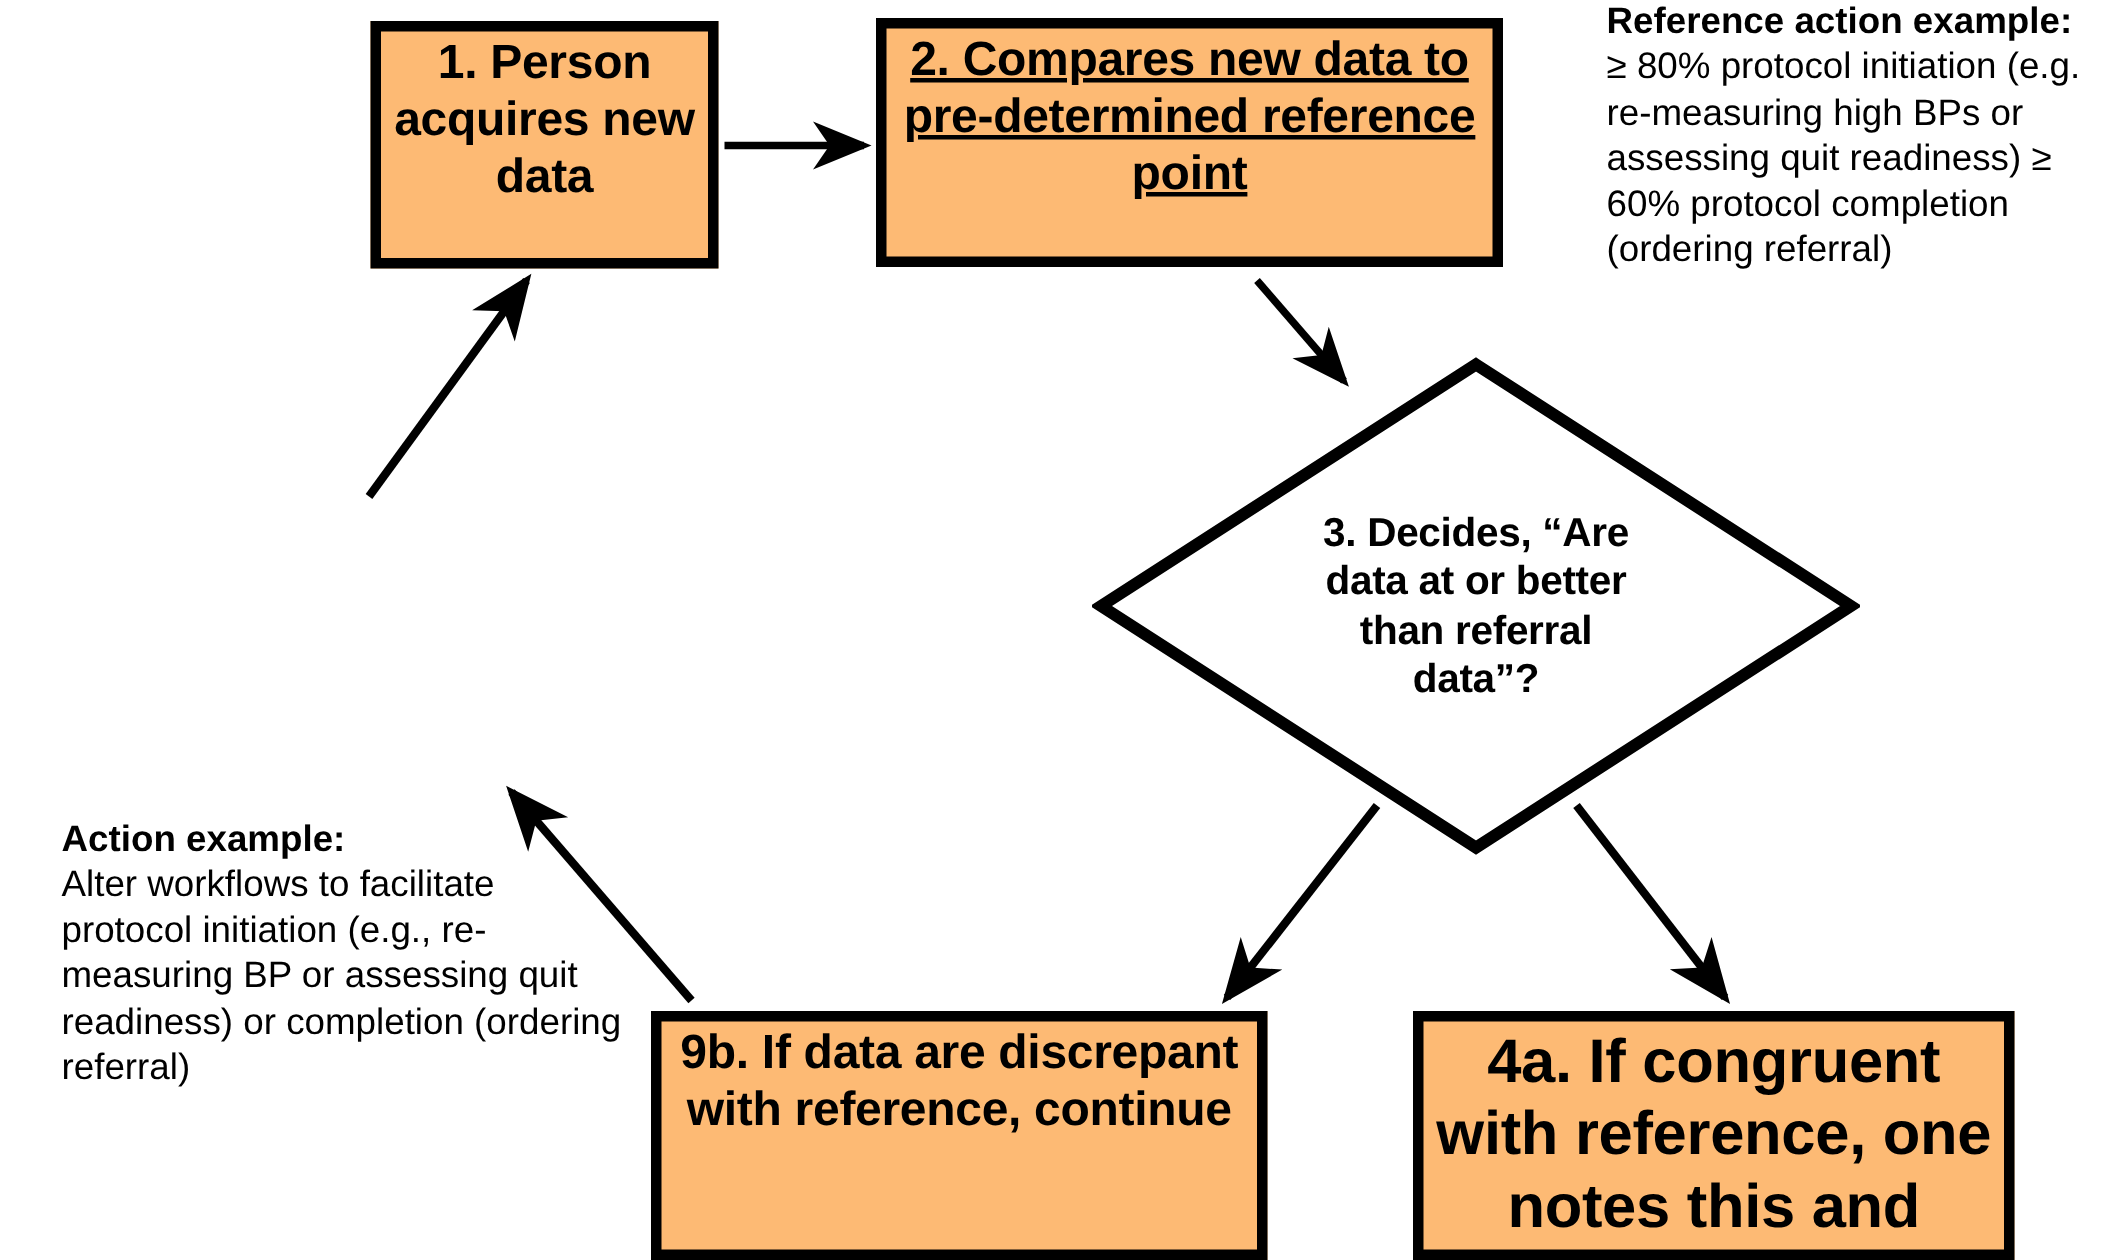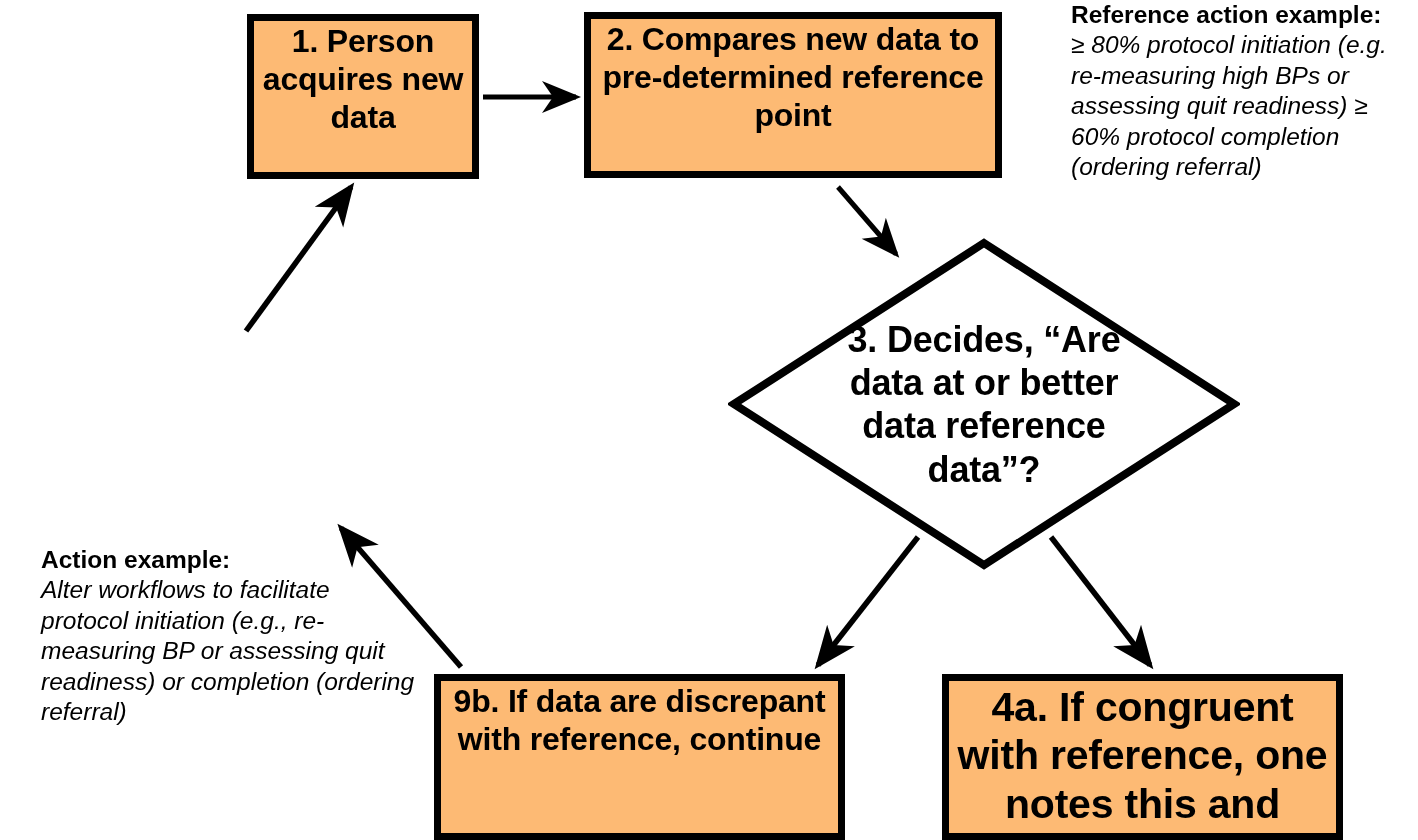--- a/index.html
+++ b/index.html
@@ -27,21 +27,21 @@
     align-items: flex-start;
     justify-content: center;
     text-align: center;
     font-weight: bold;
     line-height: 1.18;
     letter-spacing: -0.2px;
     padding: 2px 8px;
     z-index: 3;
   }
   #box-1 { left: 247px; top: 14px;  width: 232px; height: 165px; font-size: 32px; }
-  #box-2 { left: 584px; top: 12px;  width: 418px; height: 166px; font-size: 32px; }
+  #box-2 { left: 584px; top: 12px;  width: 418px; height: 166px; font-size: 32px; text-decoration: underline; }
   #box-5 { left: 97px;  top: 344px; width: 291px; height: 167px; font-size: 32px; }
   #box-4b{ left: 434px; top: 674px; width: 411px; height: 166px; font-size: 32px; }
   #box-4a{ left: 942px; top: 674px; width: 401px; height: 166px; font-size: 41px; }
 
   
   #diamond-wrap {
     position: absolute;
     left: 728px;
     top: 237px;
     width: 512px;
@@ -50,34 +50,34 @@
   }
   #diamond-wrap svg { display: block; }
   #diamond-label {
     position: absolute;
     left: 50%;
     top: 50%;
     transform: translate(-50%, -50%);
     width: 280px;
     text-align: center;
     font-weight: bold;
-    font-size: 36px;
+    font-size: 27px;
     line-height: 1.2;
     letter-spacing: -0.2px;
   }
 
   
   .note {
     position: absolute;
     font-size: 24.5px;
     line-height: 1.24;
     z-index: 4;
   }
   .note .note-title { font-weight: bold; display: block; }
-  .note .note-body  { font-weight: normal; display: block; white-space: pre-line; font-style: italic; }
+  .note .note-body  { font-weight: normal; display: block; white-space: pre-line; }
   #note-reference { left: 1071px; top: 0px;   width: 347px; }
   #note-action    { left: 0px;    top: 545px; width: 380px; margin-left: 41px; }
 
   
   #arrows {
     position: absolute;
     left: 0; top: 0;
     width: 1418px; height: 840px;
     z-index: 1;
     pointer-events: none;
@@ -129,21 +129,21 @@
     <span>2. Compares new data to pre-determined reference point</span>
   </div>
 
   <div id="diamond-wrap">
     <svg width="512" height="334" viewBox="0 0 512 334">
       <polygon points="256,6 506,167 256,328 6,167" fill="#ffffff" stroke="#000000" stroke-width="8" stroke-linejoin="miter"></polygon>
     </svg>
     <div id="diamond-label">
       <div>3. Decides, “Are</div>
       <div>data at or better</div>
-      <div>data reference</div>
+      <div>than referral</div>
       <div>data”?</div>
     </div>
   </div>
 
 
   <div class="node-box" id="box-4b">
     <span>9b. If data are discrepant with reference, continue</span>
   </div>
 
   <div class="node-box" id="box-4a">

